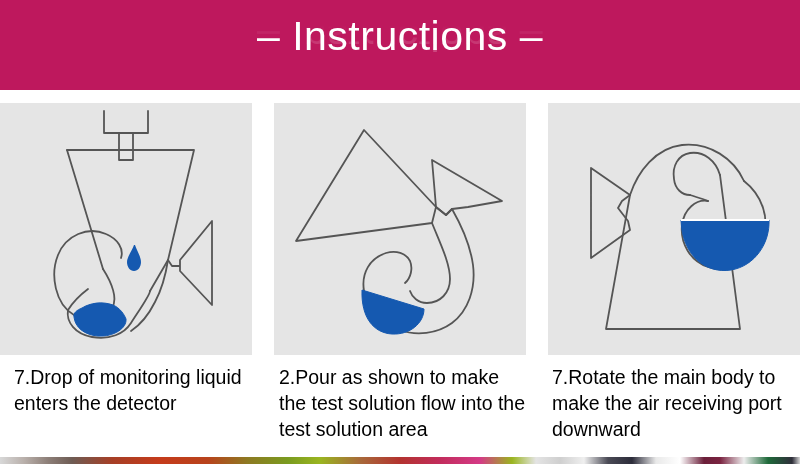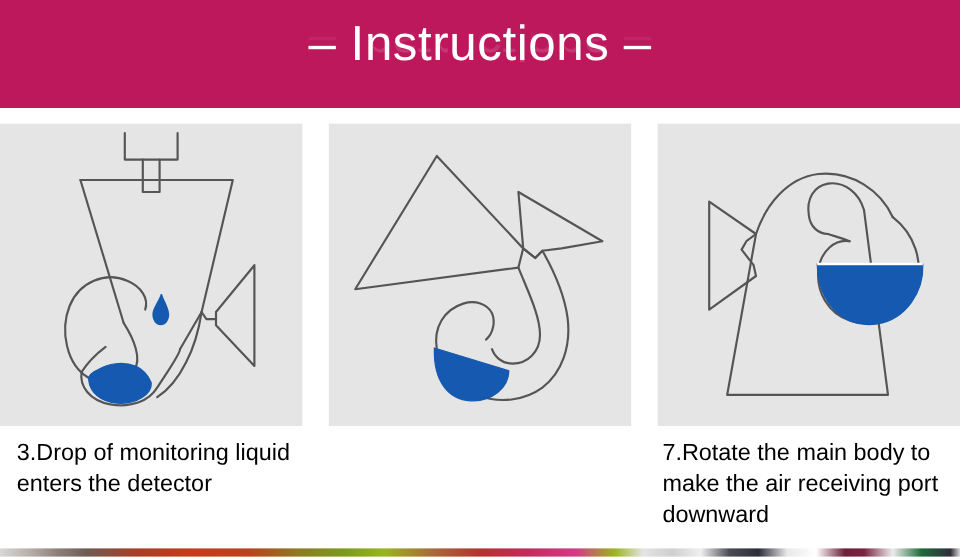--- a/index.html
+++ b/index.html
@@ -255,19 +255,20 @@
 
         <path d="M133,117 L221,117 C 222,140 207,163 183,167
                  C 157,171 134,152 133,117 Z" fill="#1559b0" stroke="#1559b0" stroke-width="1"></path>
         <line x1="133" y1="117" x2="221" y2="117" stroke="#ffffff" stroke-width="2"></line>
       </svg>
     </div>
 
   </div>
 
   <div class="captions">
-    <div class="caption c1">3.Drop of monitoring liquid enters the detector</div>
+    <div class="caption c1">7.Drop of monitoring liquid enters the detector</div>
+    <div class="caption c2">2.Pour as shown to make the test solution flow into the test solution area</div>
     <div class="caption c3">7.Rotate the main body to make the air receiving port downward</div>
   </div>
 
   <div class="bottom-strip"></div>
 
 </div>
 
 </body></html>

